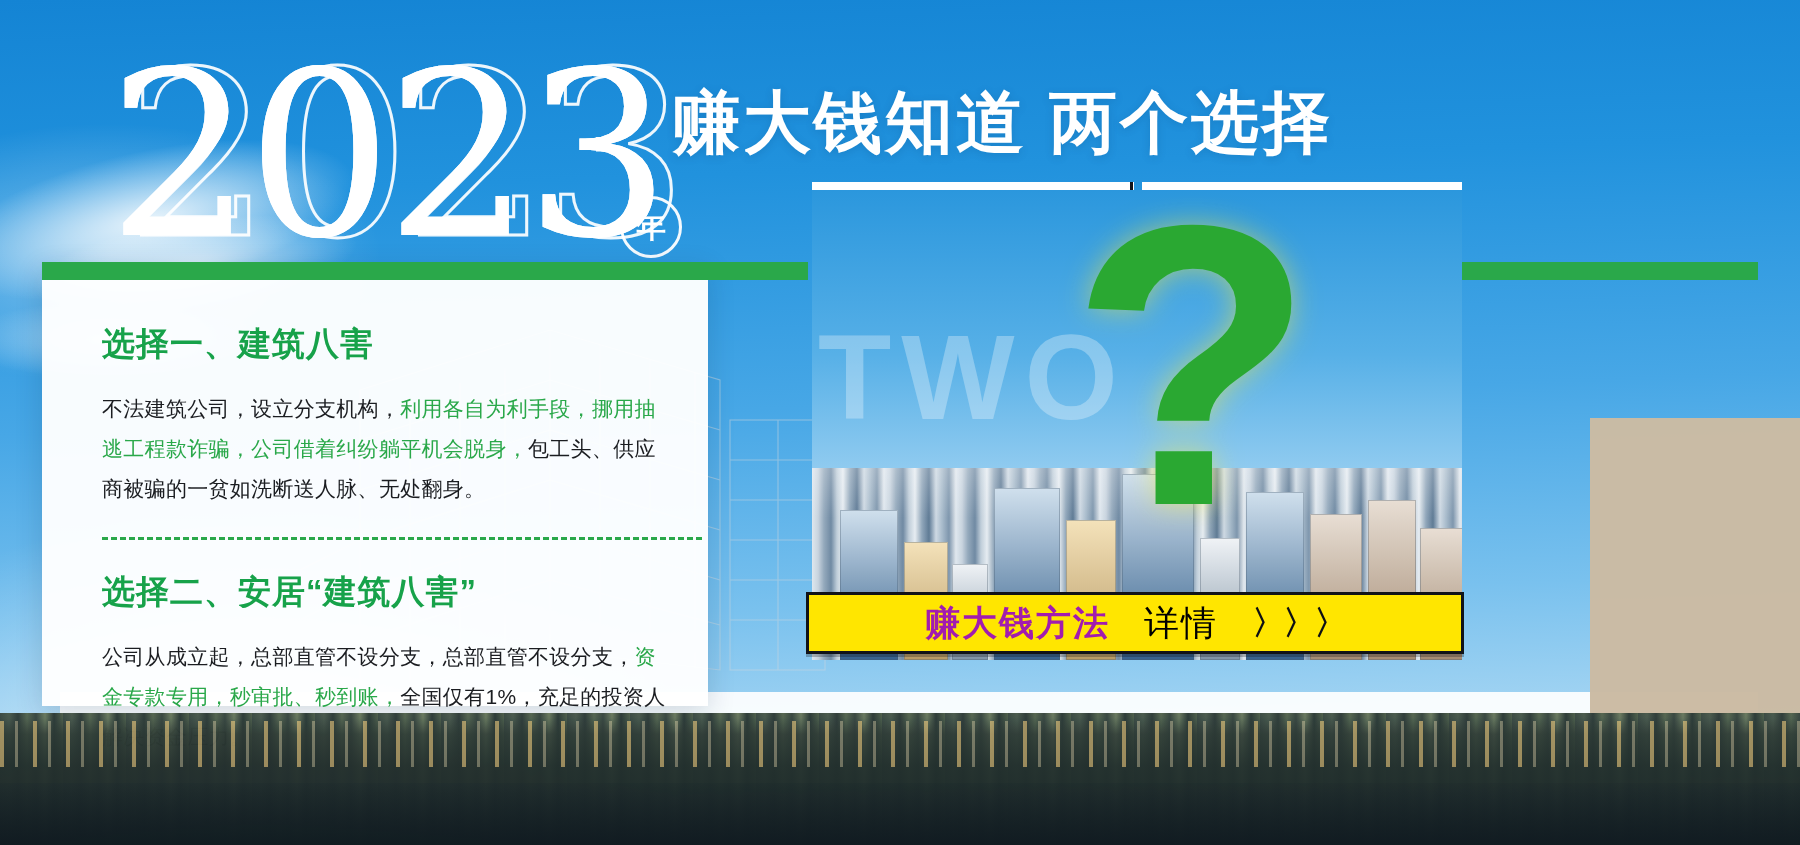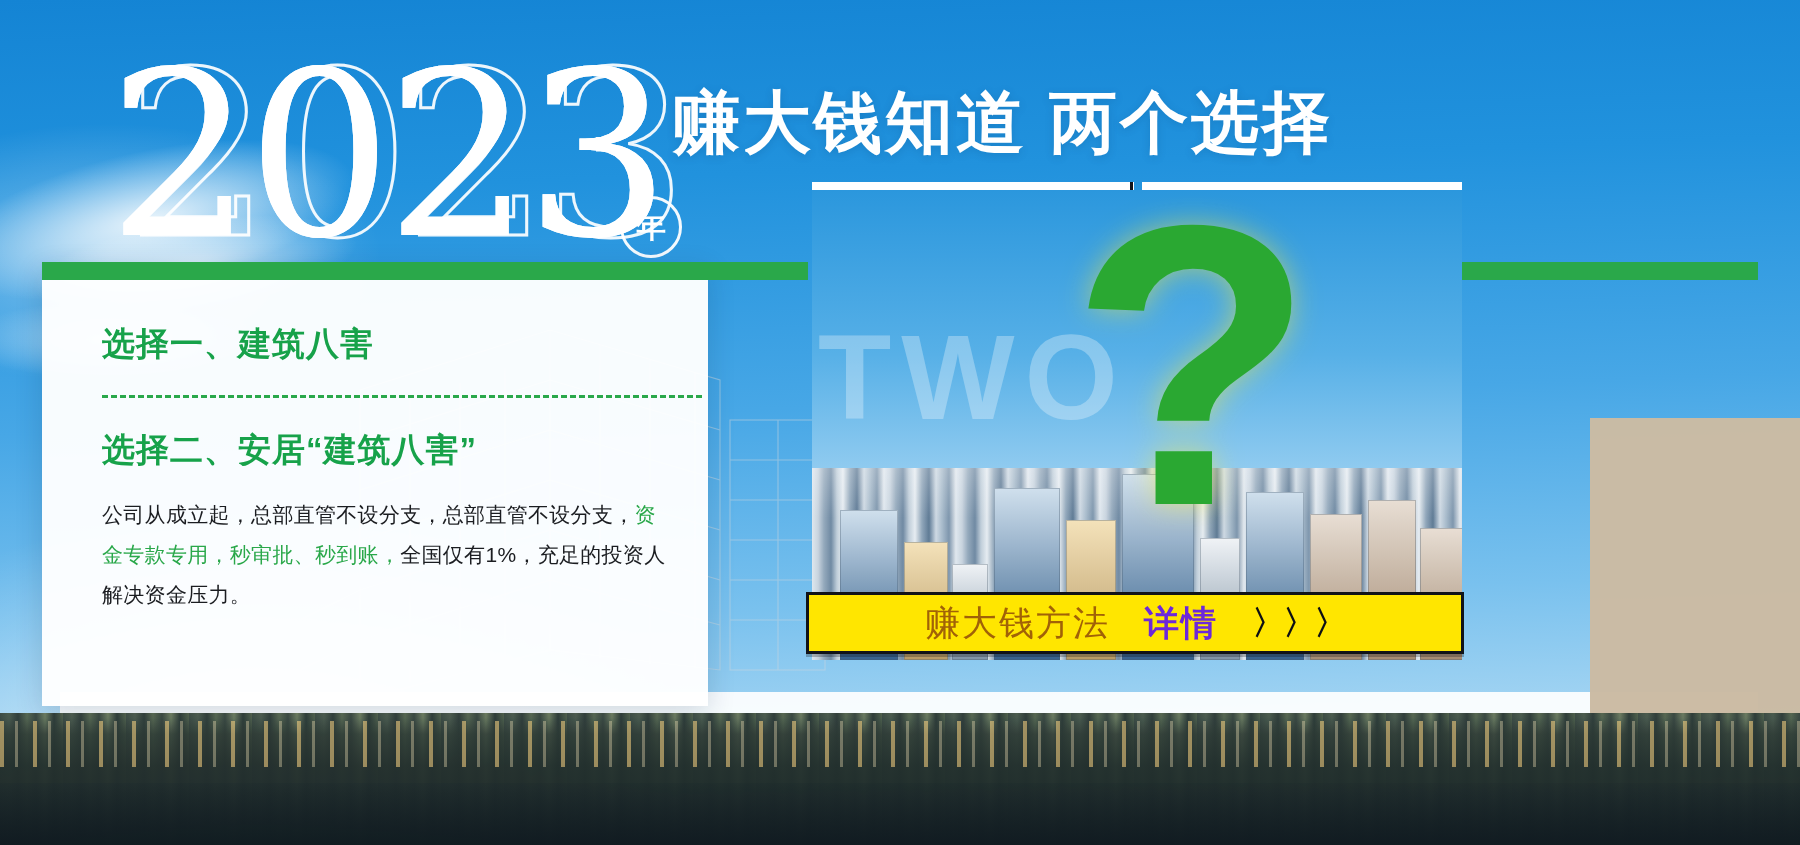--- a/index.html
+++ b/index.html
@@ -163,22 +163,22 @@
   }
 
   
   .cta {
     position: absolute; left: 806px; top: 592px; width: 658px; height: 62px;
     background: #ffe600;
     border: 3px solid #111318;
     display: flex; align-items: center; justify-content: center; gap: 34px;
     box-shadow: 0 3px 0 rgba(0,0,0,.25);
   }
-  .cta-main { font-size: 35px; font-weight: 400; color: #a16207; letter-spacing: 2px; }
-  .cta-detail { font-size: 35px; font-weight: 700; color: #6d28d9; letter-spacing: 2px; }
+  .cta-main { font-size: 35px; font-weight: 700; color: #a21caf; letter-spacing: 2px; }
+  .cta-detail { font-size: 35px; font-weight: 400; color: #000000; letter-spacing: 2px; }
   .cta-arrows { font-size: 33px; font-weight: 700; color: #0d0f14; letter-spacing: -2px; }
 
   
   .card {
     position: absolute; left: 42px; top: 262px; width: 666px; height: 444px;
     background: rgba(255,255,255,.965);
     box-shadow: 0 8px 26px rgba(10,40,70,.16);
   }
   .card-top-bar {
     position: absolute; left: 42px; top: 262px; width: 766px; height: 18px;
@@ -289,20 +289,23 @@
   </div>
 
   <div class="white-base"></div>
   <div class="green-stub"></div>
 
   <div class="card">
     <div class="card-inner">
 
       <div class="sec1">
         <div class="sec-title">选择一、建筑八害</div>
+        <div class="sec-body">
+          <span>不法建筑公司，设立分支机构，</span><span class="hl">利用各自为利手段，挪用抽逃工程款诈骗，公司借着纠纷躺平机会脱身，</span><span>包工头、供应商被骗的一贫如洗断送人脉、无处翻身。</span>
+        </div>
       </div>
 
       <div class="dashed"></div>
 
       <div class="sec2">
         <div class="sec-title">选择二、安居“建筑八害”</div>
         <div class="sec-body">
           <span>公司从成立起，总部直管不设分支，总部直管不设分支，</span><span class="hl">资金专款专用，秒审批、秒到账，</span><span>全国仅有1%，充足的投资人解决资金压力。</span>
         </div>
       </div>

